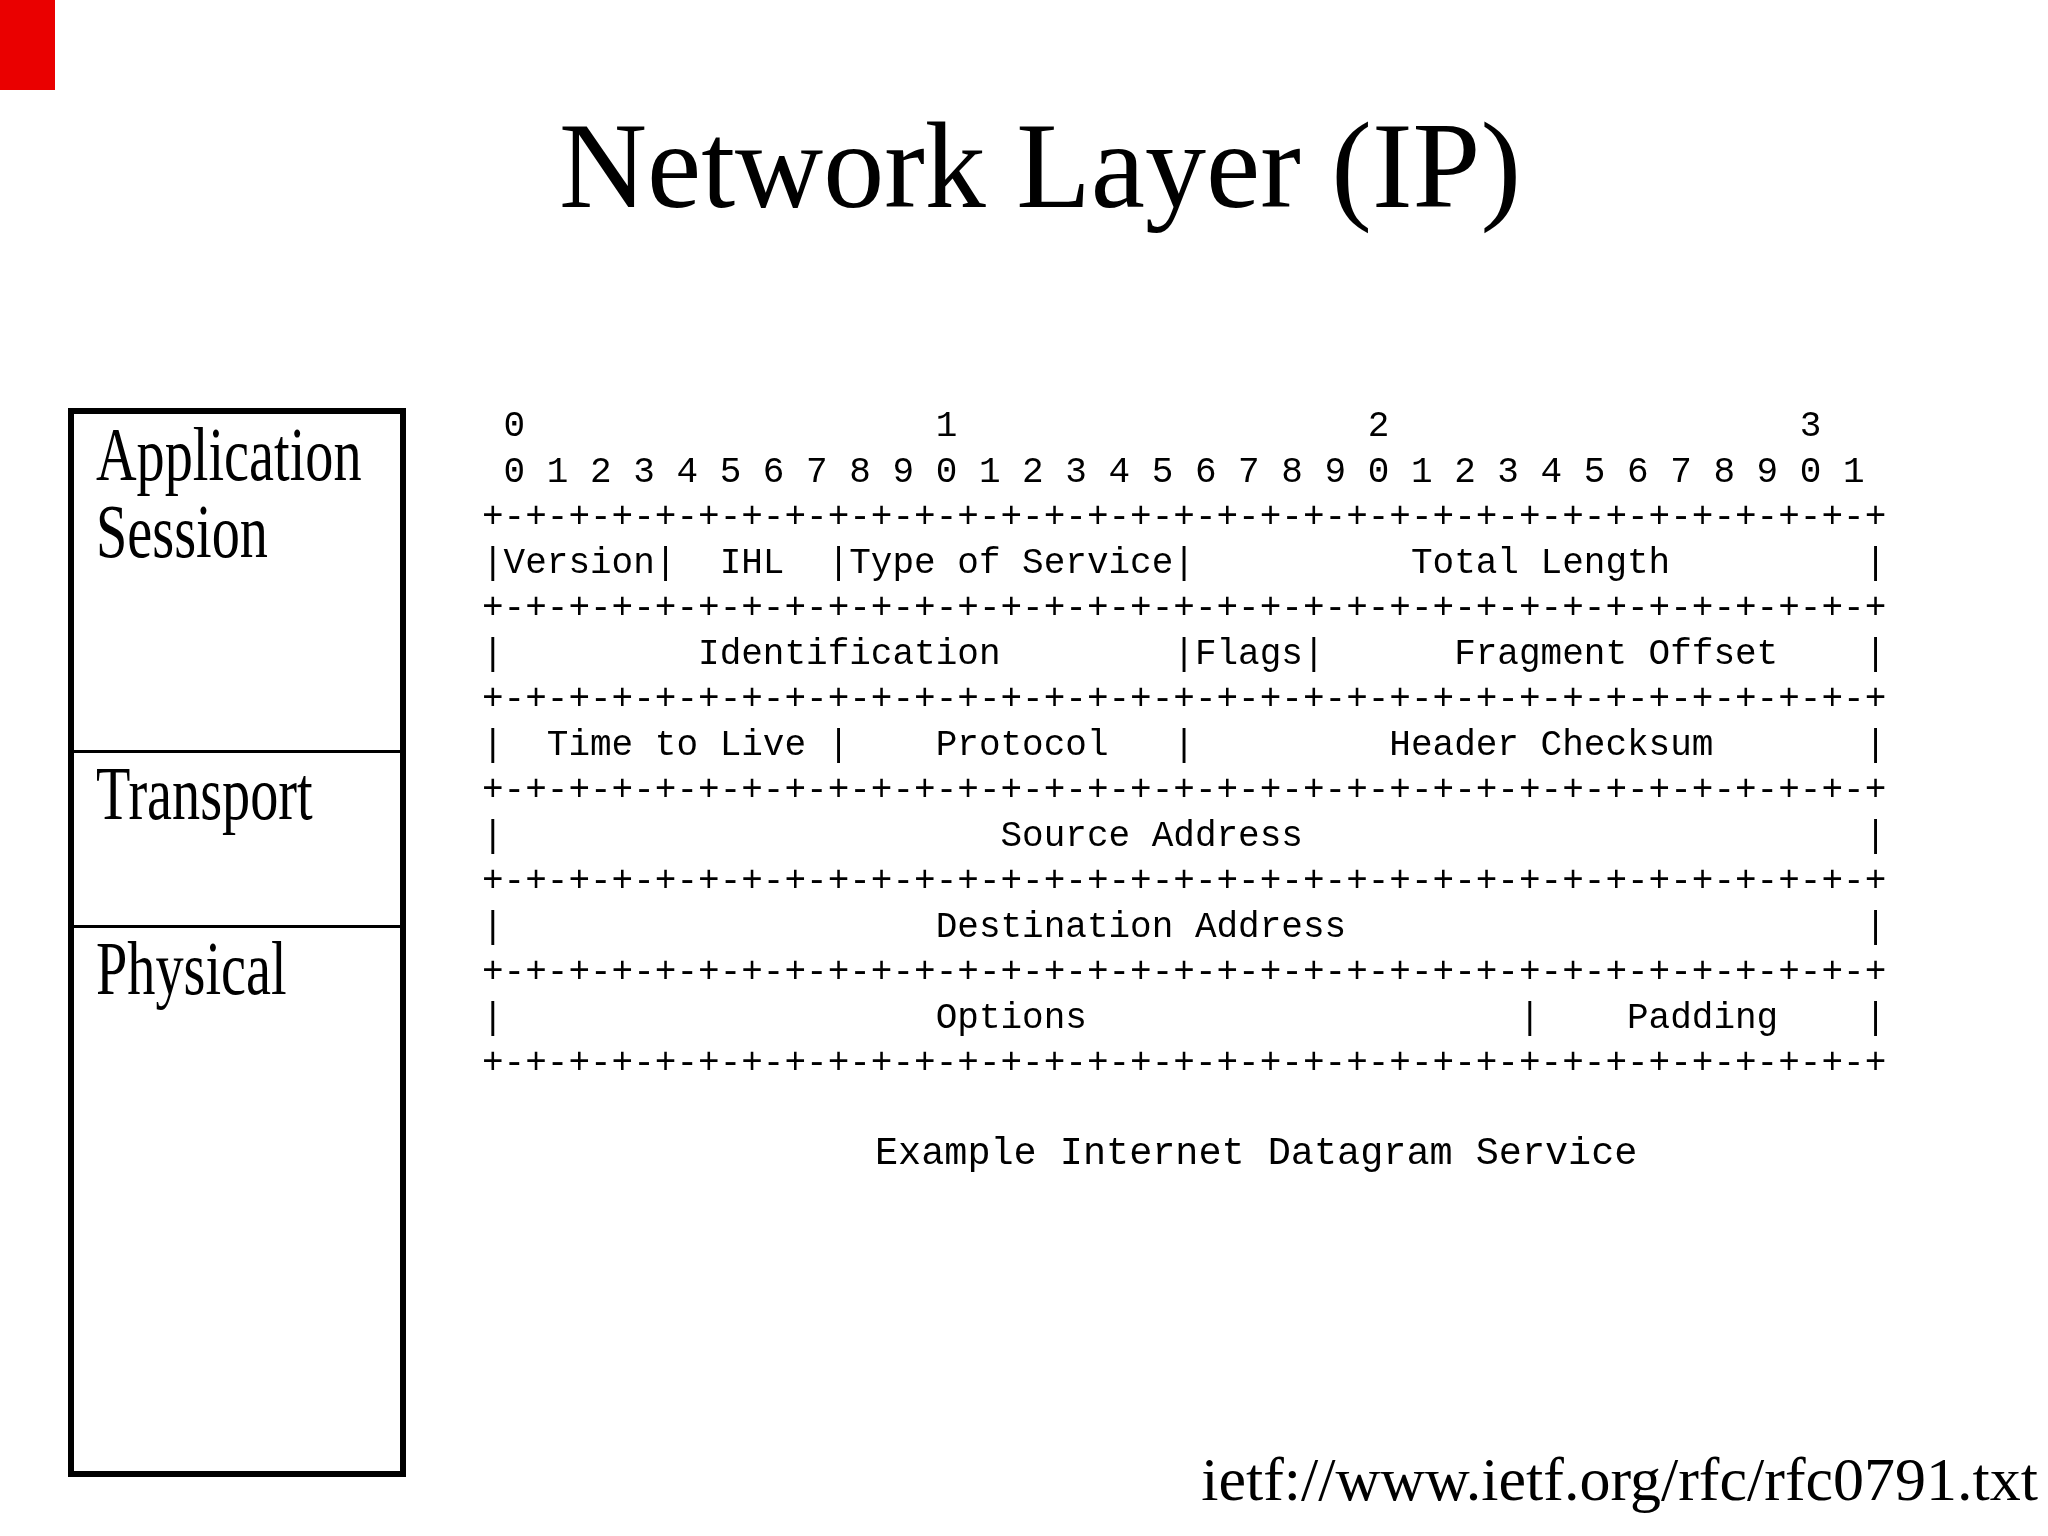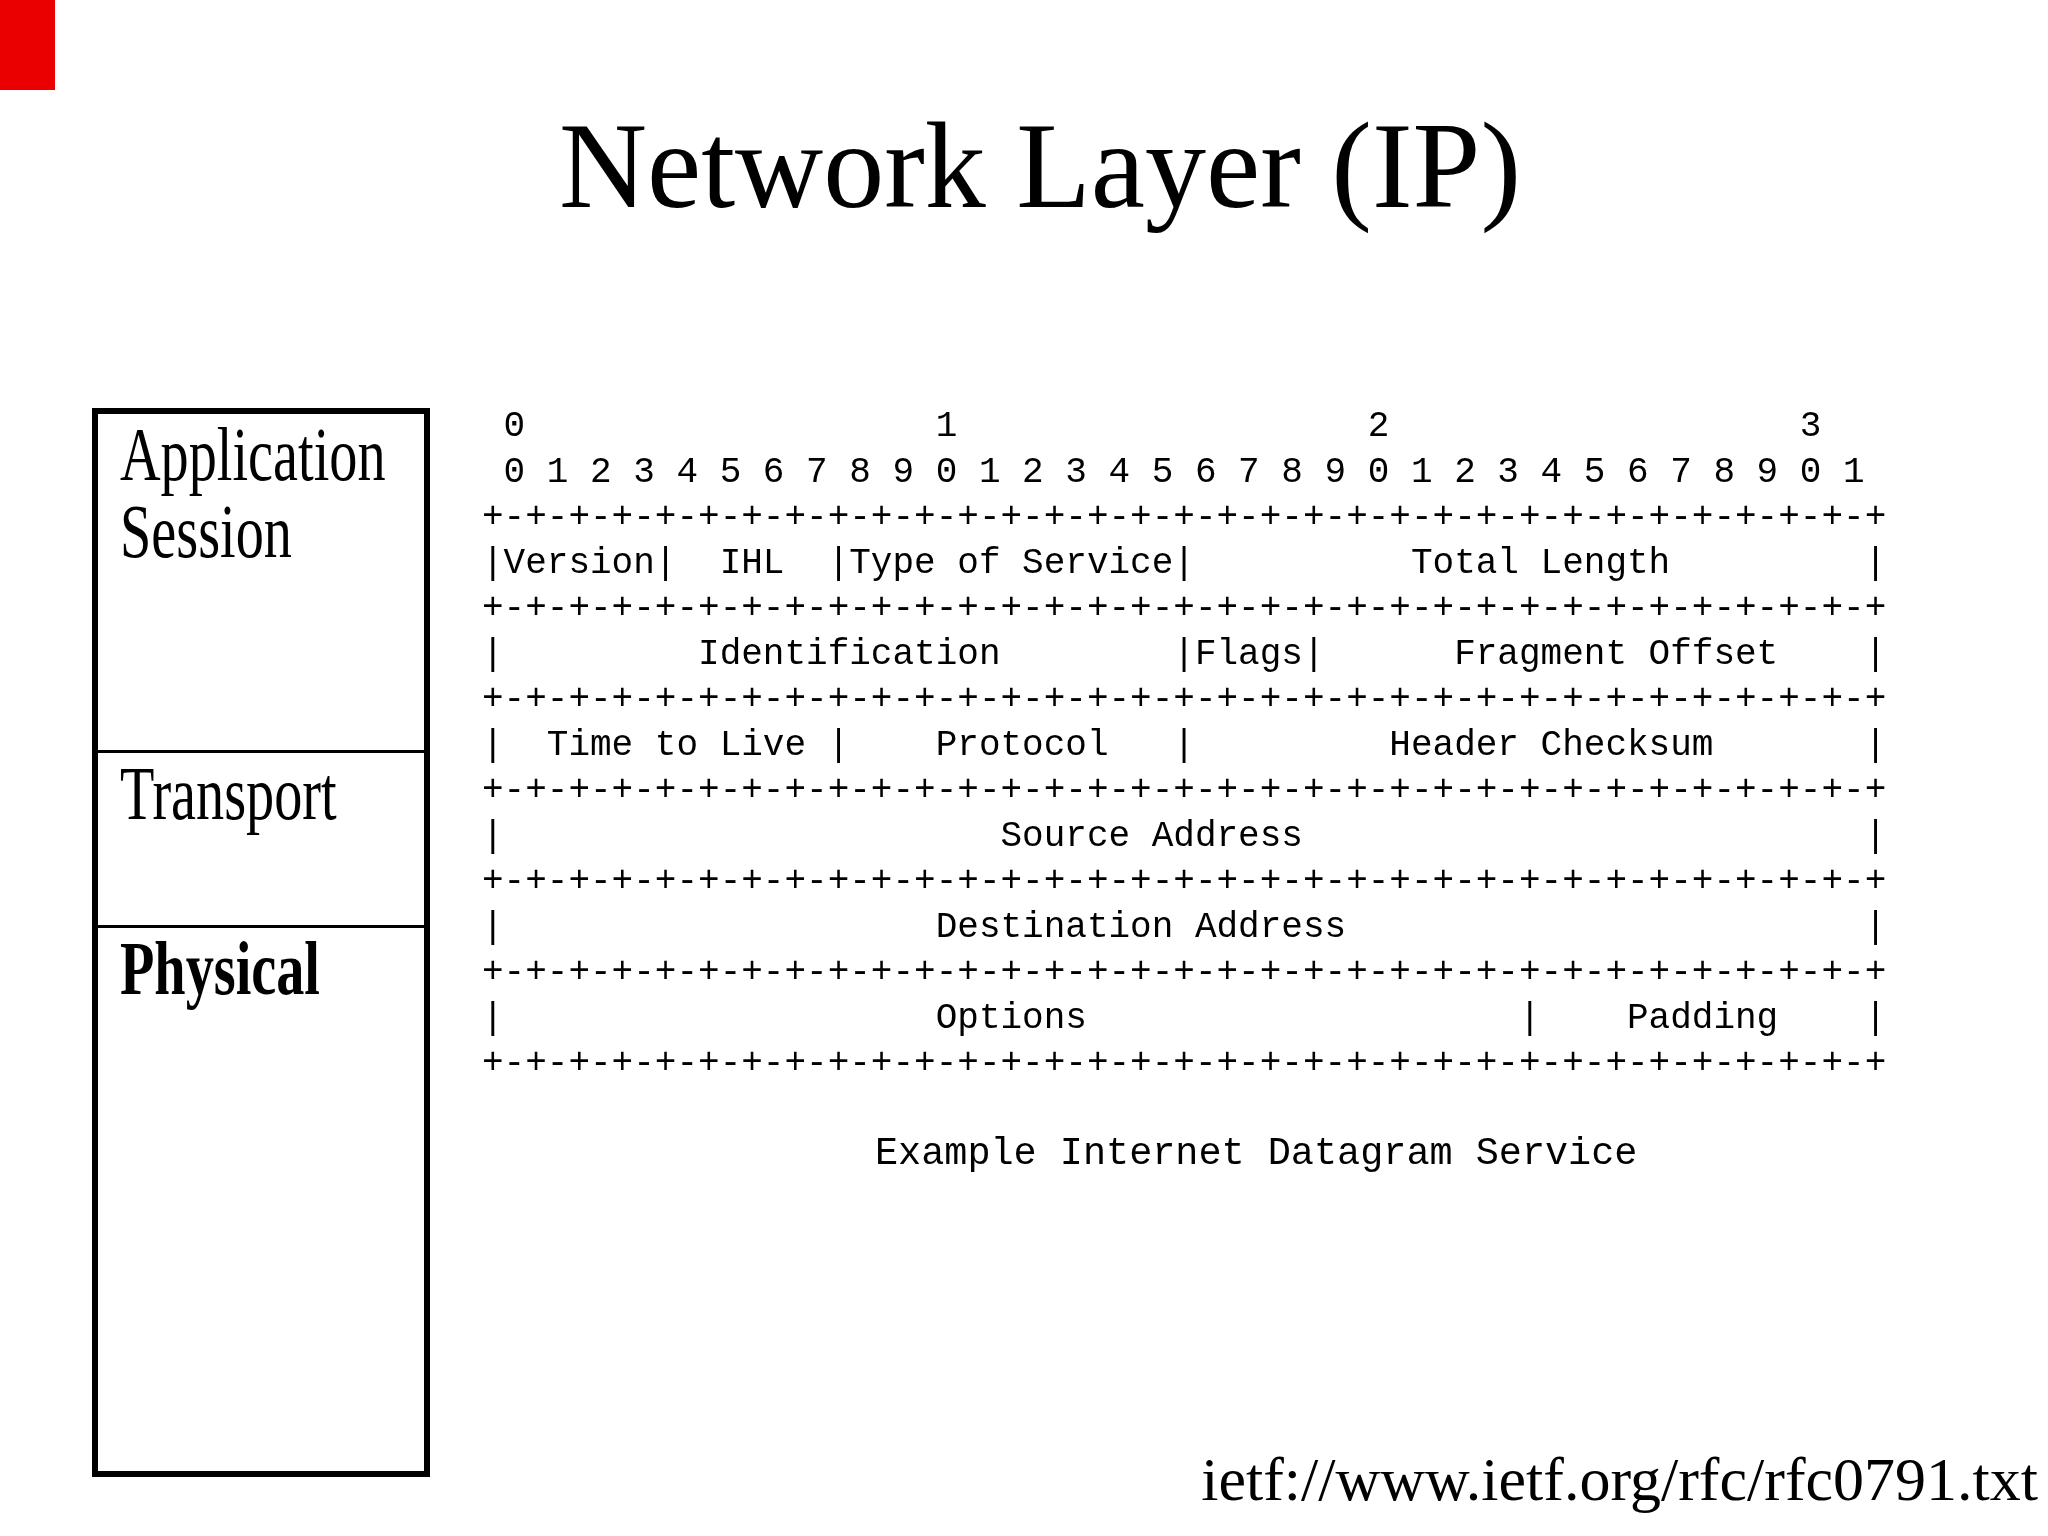--- a/index.html
+++ b/index.html
@@ -43,38 +43,37 @@
   
   .osi-box {
     position: absolute;
     left: 68px;
     top: 408px;
     width: 338px;
     height: 1069px;
     border: 6px solid #000;
     box-sizing: border-box;
     background: #fff;
-    margin-left: 24px;
   }
   .osi-row {
     box-sizing: border-box;
     padding-left: 22px;
     padding-top: 2px;
     font-size: 76px;
     line-height: 77px;
     overflow: hidden;
   }
   .osi-row + .osi-row {
     border-top: 3px solid #000;
   }
   .osi-row.h336 { height: 336px; }
   .osi-row.h182 { height: 175px; }
   .osi-row.h183 { height: 183px; }
   .osi-row.h181 { height: 181px; }
-  .osi-row.h175 { height: 175px; font-weight: bold; }
+  .osi-row.h175 { height: 175px; }
   .osi-row.highlight { background: #fafaa0; }
   .osi-row .lbl {
     display: inline-block;
     transform: scaleX(0.74);
     transform-origin: 0 0;
     white-space: nowrap;
   }
 
   
   .ascii-art {

